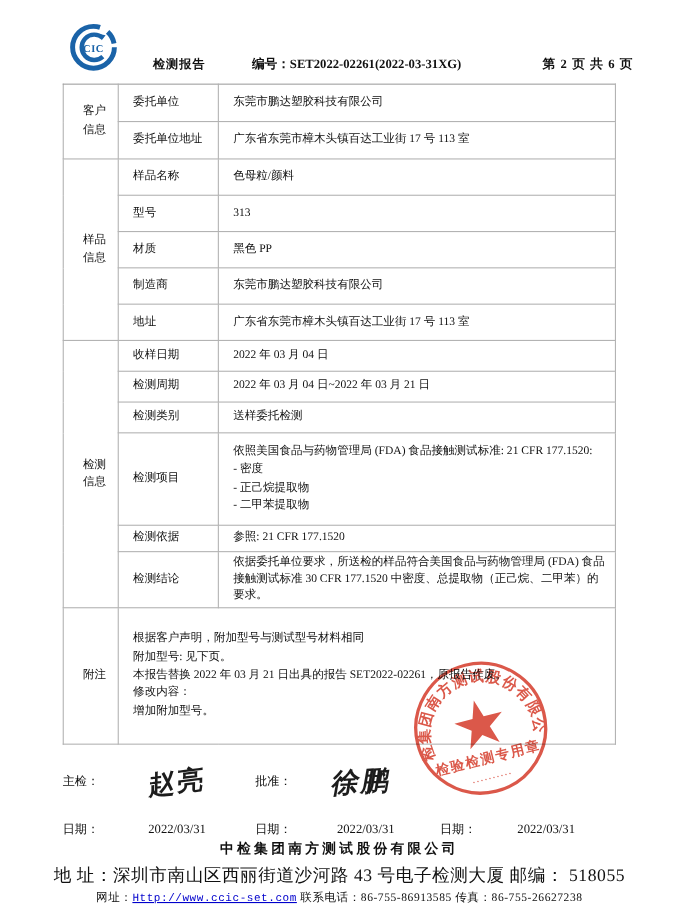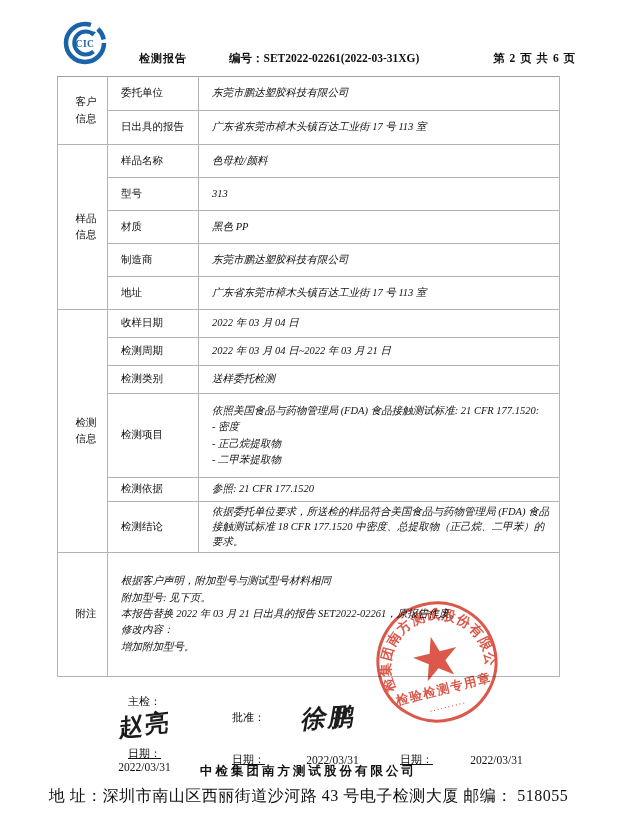--- a/index.html
+++ b/index.html
@@ -23,39 +23,39 @@
     position:absolute; top:76px; left:57px; width:503px;
     border-collapse:collapse; table-layout:fixed;
   }
   table.report td {
     border:1px solid #b3b3b3; vertical-align:middle;
     font-size:10.5px; line-height:1.55; padding:2px 6px 2px 13px;
   }
   table.report { border:1.5px solid #a8a8a8; }
   tr.sec td { border-top:1.5px solid #a0a0a0; }
   td.grp { text-align:center; padding:2px 4px; white-space:pre-line; line-height:2.1;margin-top:14px; }
-  td.val { padding-left:15px;font-style:italic; }
+  td.val { padding-left:15px; }
   td.ml  { white-space:pre-line; }
   .h34{height:34px} .h33{height:33px} .h28{height:28px}
   .h84{height:84px} .h24{height:24px} .h46{height:46px} .h124{height:124px}
   td.notes { line-height:2.25; padding-top:6px; padding-bottom:6px; }
 
   
   .sig-row { position:absolute; top:694px; left:57px; width:503px; display:flex; }
   .date-row { position:absolute; top:746px; left:57px; width:503px; display:flex; }
   .sig-col { display:flex; align-items:center; }
-  .c1{ width:175px;flex-direction:column; } .c2{ width:168px; } .c3{ width:160px; }
+  .c1{ width:175px; } .c2{ width:168px; } .c3{ width:160px; }
   .sig-label { font-size:11px; white-space:nowrap; }
   .sig-name { flex:1; text-align:center; }
   .handsig {
     display:inline-block; font-weight:bold; color:#1c1c1c;
     transform:rotate(-7deg) skewX(-8deg); letter-spacing:2px;
   }
   .hs1 { font-size:24px; } .hs3 { font-size:25px; transform:rotate(-4deg) skewX(-14deg); }
-  .date-label { font-size:11px; white-space:nowrap;text-decoration:underline; }
+  .date-label { font-size:11px; white-space:nowrap; }
   .date-val { flex:1; text-align:center; font-size:11.5px; }
 
   
   .stamp {
     position:absolute; left:374px; top:599px; width:126px; height:126px;
     mix-blend-mode:multiply; opacity:.92; pointer-events:none;
     transform:rotate(-14deg);
   }
 
   
@@ -90,21 +90,21 @@
       </colgroup>
 
     <tbody>
         <tr class="sec h34">
       <td class="grp" rowspan="2">客户
 信息</td>
       <td>委托单位</td>
       <td class="val">东莞市鹏达塑胶科技有限公司</td>
     </tr>
     <tr class="h34">
-      <td>日出具的报告</td>
+      <td>委托单位地址</td>
       <td class="val">广东省东莞市樟木头镇百达工业街 17 号 113 室</td>
     </tr>
 
     <tr class="sec h33">
       <td class="grp" rowspan="5">样品
 信息</td>
       <td>样品名称</td>
       <td class="val">色母粒/颜料</td>
     </tr>
     <tr class="h33">
@@ -144,21 +144,21 @@
 -  密度
 -  正己烷提取物
 -  二甲苯提取物</td>
     </tr>
     <tr class="h24">
       <td>检测依据</td>
       <td class="val">参照: 21 CFR 177.1520</td>
     </tr>
     <tr class="h46">
       <td>检测结论</td>
-      <td class="val" style="line-height:1.45">依据委托单位要求，所送检的样品符合美国食品与药物管理局 (FDA) 食品接触测试标准 18 CFR 177.1520 中密度、总提取物（正己烷、二甲苯）的要求。</td>
+      <td class="val" style="line-height:1.45">依据委托单位要求，所送检的样品符合美国食品与药物管理局 (FDA) 食品接触测试标准 30 CFR 177.1520 中密度、总提取物（正己烷、二甲苯）的要求。</td>
     </tr>
 
     <tr class="sec h124">
       <td class="grp" style="line-height:1.5">附注</td>
       <td class="val ml notes" colspan="2">根据客户声明，附加型号与测试型号材料相同
 附加型号: 见下页。
 本报告替换 2022 年 03 月 21 日出具的报告 SET2022-02261，原报告作废。
 修改内容：
 增加附加型号。</td>
     </tr>
@@ -200,15 +200,18 @@
       <textPath href="#arcTop" startOffset="50%" text-anchor="middle">中检集团南方测试股份有限公司</textPath>
     </text>
     <polygon points="63,37 68.2,53.2 85.2,53.2 71.5,63.2 76.7,79.4 63,69.4 49.3,79.4 54.5,63.2 40.8,53.2 57.8,53.2" fill="#d84a3a"></polygon>
     <text x="63" y="95" text-anchor="middle" font-size="12.5" font-weight="bold" fill="#d84a3a" font-family="Liberation Serif, serif" letter-spacing="1.5">检验检测专用章</text>
     <text x="63" y="111" text-anchor="middle" font-size="5" fill="#d84a3a" letter-spacing="2">••••••••••</text>
   </svg>
 
   <div class="footer">
     <div class="f-company">中检集团南方测试股份有限公司</div>
     <div class="f-line">地   址：深圳市南山区西丽街道沙河路 43 号电子检测大厦   邮编： 518055</div>
+    <div class="f-line2">
+      <span>网址：</span><a class="f-link" href="#">Http://www.ccic-set.com</a><span> 联系电话：86-755-86913585  传真：86-755-26627238</span>
+    </div>
   </div>
 
 </div>
 
 </body></html>

